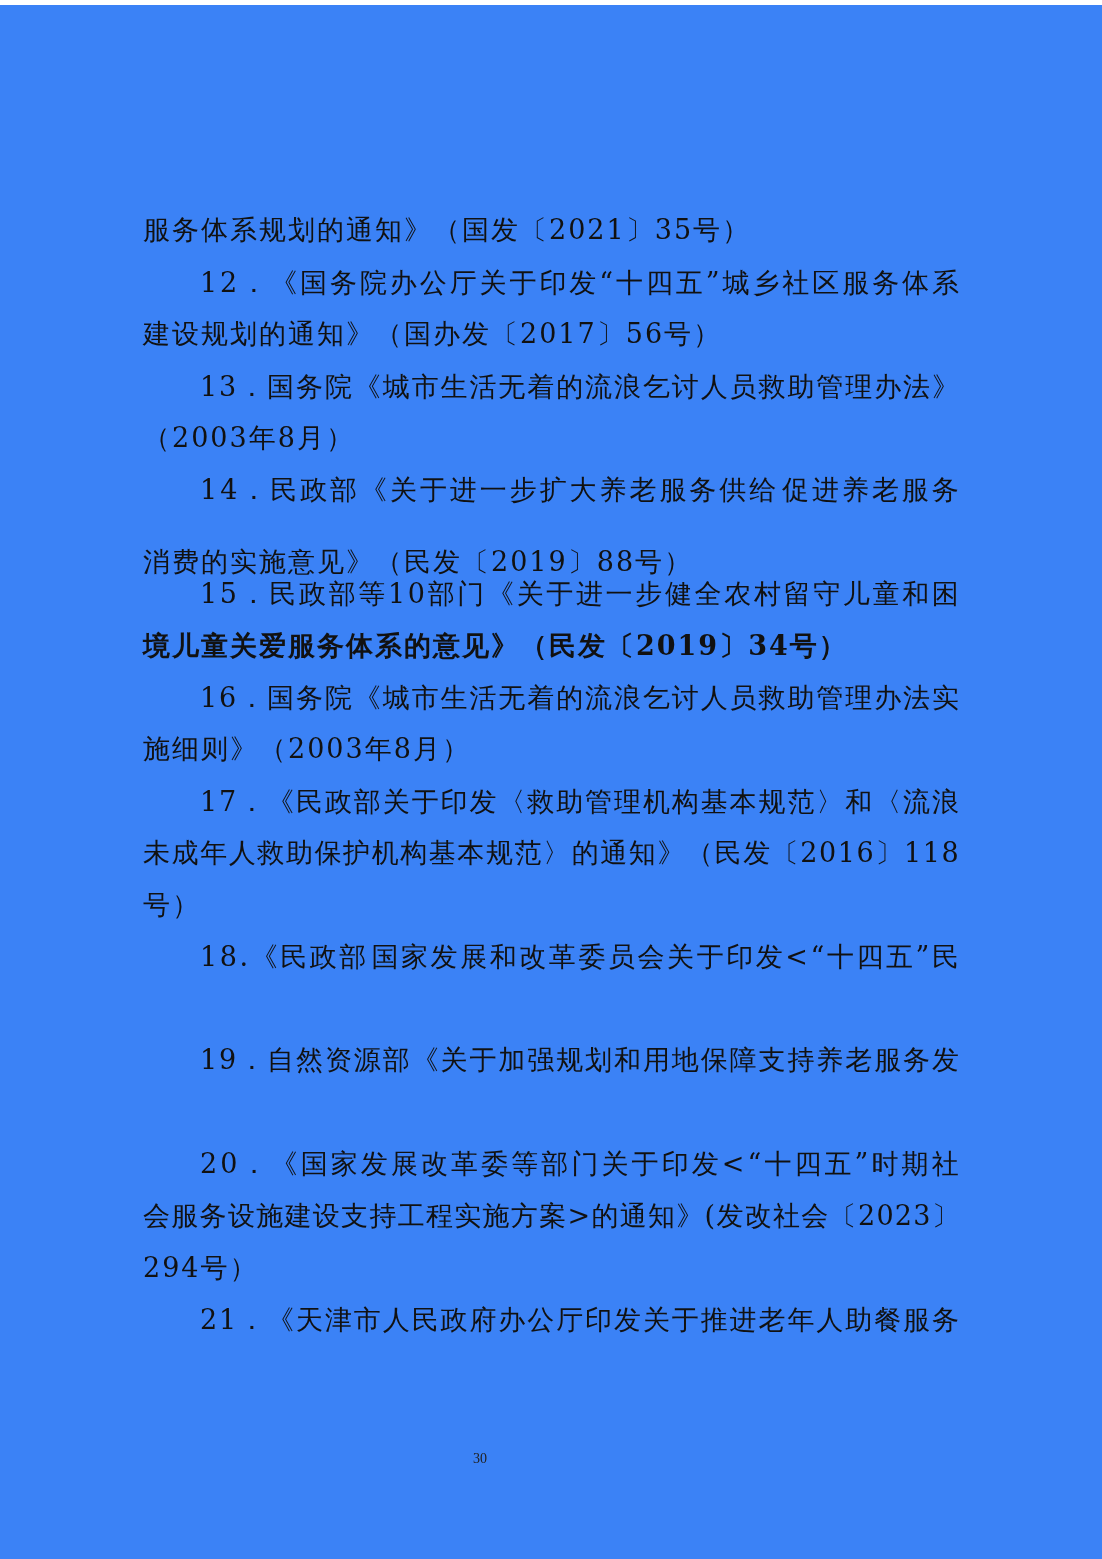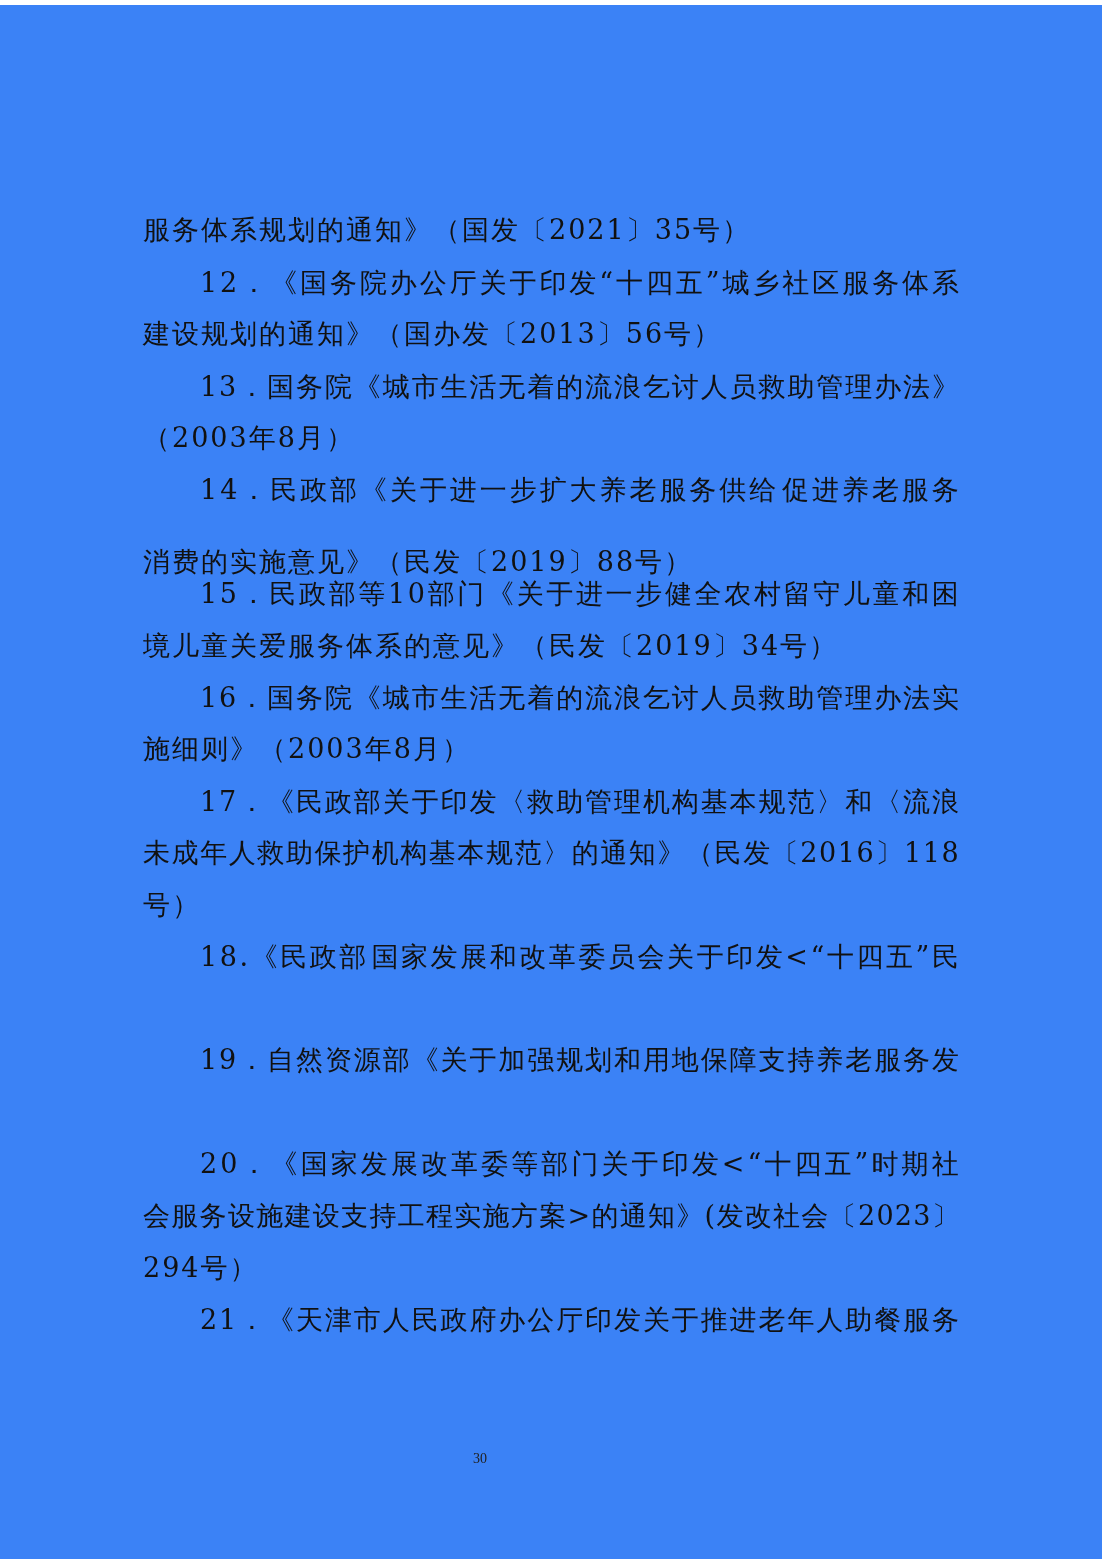--- a/index.html
+++ b/index.html
@@ -39,21 +39,21 @@
       <span>”</span>
       <span>城</span>
       <span>乡</span>
       <span>社</span>
       <span>区</span>
       <span>服</span>
       <span>务</span>
       <span>体</span>
       <span>系</span>
     </div>
-  <div class="line" style="top: 309px; letter-spacing: 2px;">建设规划的通知》（国办发〔2013〕56号）</div>
+  <div class="line" style="top: 309px; letter-spacing: 2px;">建设规划的通知》（国办发〔2017〕56号）</div>
   <div class="line indent" style="top: 362px; display: flex; justify-content: space-between;">
       <span>1</span>
       <span>3</span>
       <span>．</span>
       <span>国</span>
       <span>务</span>
       <span>院</span>
       <span>《</span>
       <span>城</span>
       <span>市</span>
@@ -129,21 +129,21 @@
       <span>全</span>
       <span>农</span>
       <span>村</span>
       <span>留</span>
       <span>守</span>
       <span>儿</span>
       <span>童</span>
       <span>和</span>
       <span>困</span>
     </div>
-  <div class="line" style="top: 621px; letter-spacing: 2px;">境儿童关爱服务体系的意见》（民发〔2019〕34号）</div>
+  <div class="line" style="top: 621px; letter-spacing: 2px; font-weight: bold;">境儿童关爱服务体系的意见》（民发〔2019〕34号）</div>
   <div class="line indent" style="top: 673px; display: flex; justify-content: space-between;">
       <span>1</span>
       <span>6</span>
       <span>．</span>
       <span>国</span>
       <span>务</span>
       <span>院</span>
       <span>《</span>
       <span>城</span>
       <span>市</span>

